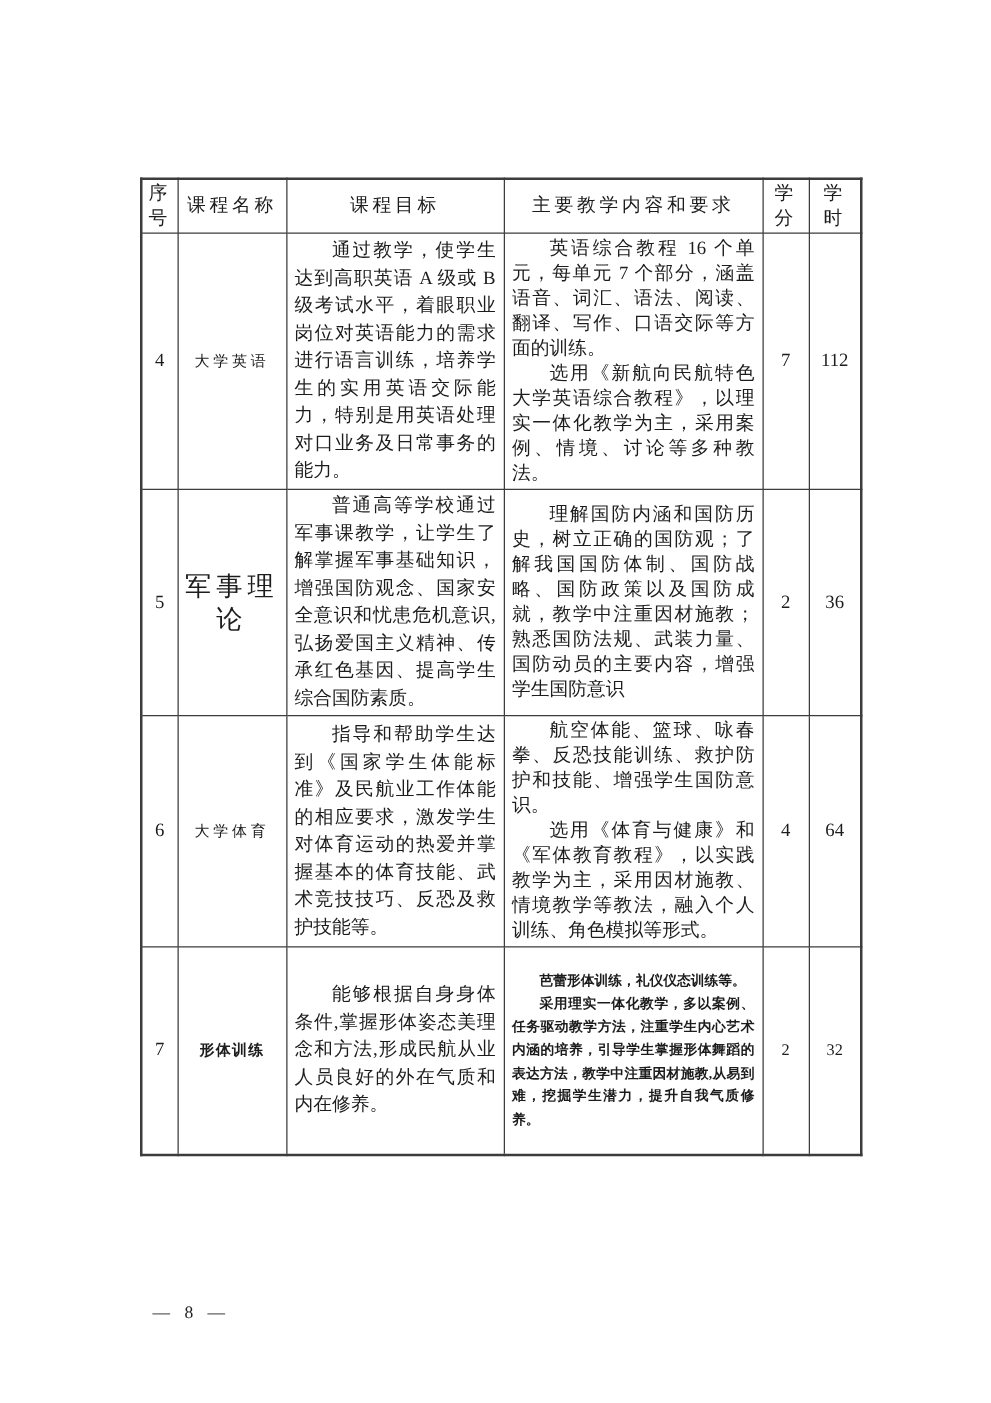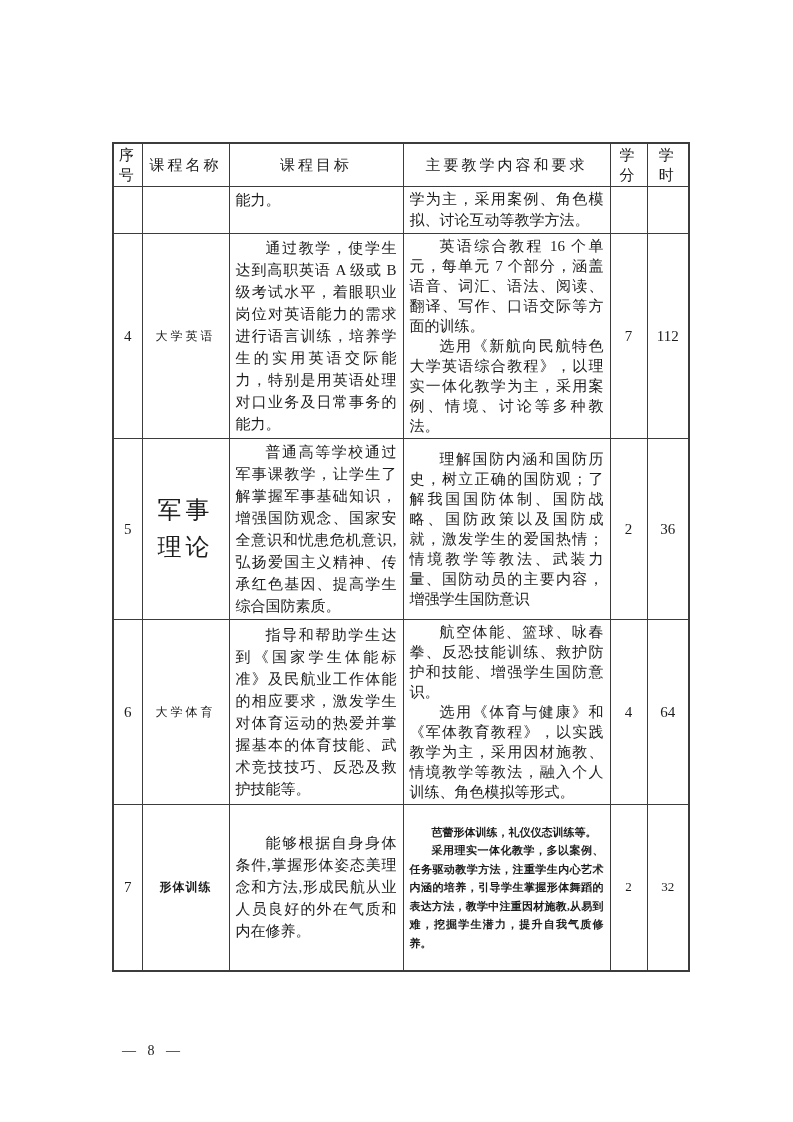--- a/index.html
+++ b/index.html
@@ -51,21 +51,21 @@
     font-size: 15px;
   }
   td.c-name {
     text-align: center;
     vertical-align: middle;
     font-size: 12px;
     letter-spacing: 3px;
     line-height: 24px;
     padding: 0 2px;
   }
-  tr.r5 td.c-name { font-size: 24px; letter-spacing: 4px; line-height: 37px; text-align: center; }
+  tr.r5 td.c-name { font-size: 21px; letter-spacing: 4px; line-height: 26px; text-align: center; }
   tr.r7 td.c-name { font-weight: bold; letter-spacing: 1px; }
   td.c-obj, td.c-con {
     vertical-align: middle;
     padding: 2px 6px;
     font-size: 15px;
     text-align: justify;
     text-justify: inter-character;
   }
   td.c-obj p { line-height: 22px; }
   td.c-con p { line-height: 20px; }
@@ -114,32 +114,20 @@
       <td class="c-head">课程目标</td>
       <td class="c-head">主要教学内容和要求</td>
       <td class="c-head">
         <div class="stack">学分</div>
       </td>
       <td class="c-head">
         <div class="stack">学时</div>
       </td>
     </tr>
 
-    <tr class="r-cont">
-      <td class="c-num"></td>
-      <td class="c-name"></td>
-      <td class="c-obj">
-        <p>能力。</p>
-      </td>
-      <td class="c-con">
-        <p>学为主，采用案例、角色模拟、讨论互动等教学方法。</p>
-      </td>
-      <td class="c-score"></td>
-      <td class="c-score"></td>
-    </tr>
 
     <tr class="r4">
       <td class="c-num">4</td>
       <td class="c-name">大学英语</td>
       <td class="c-obj">
         <p class="indent">通过教学，使学生达到高职英语 A 级或 B 级考试水平，着眼职业岗位对英语能力的需求进行语言训练，培养学生的实用英语交际能力，特别是用英语处理对口业务及日常事务的能力。</p>
       </td>
       <td class="c-con">
         <p class="indent">英语综合教程 16 个单元，每单元 7 个部分，涵盖语音、词汇、语法、阅读、翻译、写作、口语交际等方面的训练。</p>
         <p class="indent">选用《新航向民航特色大学英语综合教程》，以理实一体化教学为主，采用案例、情境、讨论等多种教法。</p>
@@ -148,21 +136,21 @@
       <td class="c-score">112</td>
     </tr>
 
     <tr class="r5">
       <td class="c-num">5</td>
       <td class="c-name">军事理论</td>
       <td class="c-obj">
         <p class="indent">普通高等学校通过军事课教学，让学生了解掌握军事基础知识，增强国防观念、国家安全意识和忧患危机意识,弘扬爱国主义精神、传承红色基因、提高学生综合国防素质。</p>
       </td>
       <td class="c-con">
-        <p class="indent">理解国防内涵和国防历史，树立正确的国防观；了解我国国防体制、国防战略、国防政策以及国防成就，激发学生的爱国热情；情境教学等教法、武装力量、国防动员的主要内容，增强学生国防意识</p>
+        <p class="indent">理解国防内涵和国防历史，树立正确的国防观；了解我国国防体制、国防战略、国防政策以及国防成就，教学中注重因材施教；熟悉国防法规、武装力量、国防动员的主要内容，增强学生国防意识</p>
       </td>
       <td class="c-score">2</td>
       <td class="c-score">36</td>
     </tr>
 
     <tr class="r6">
       <td class="c-num">6</td>
       <td class="c-name">大学体育</td>
       <td class="c-obj">
         <p class="indent">指导和帮助学生达到《国家学生体能标准》及民航业工作体能的相应要求，激发学生对体育运动的热爱并掌握基本的体育技能、武术竞技技巧、反恐及救护技能等。</p>

